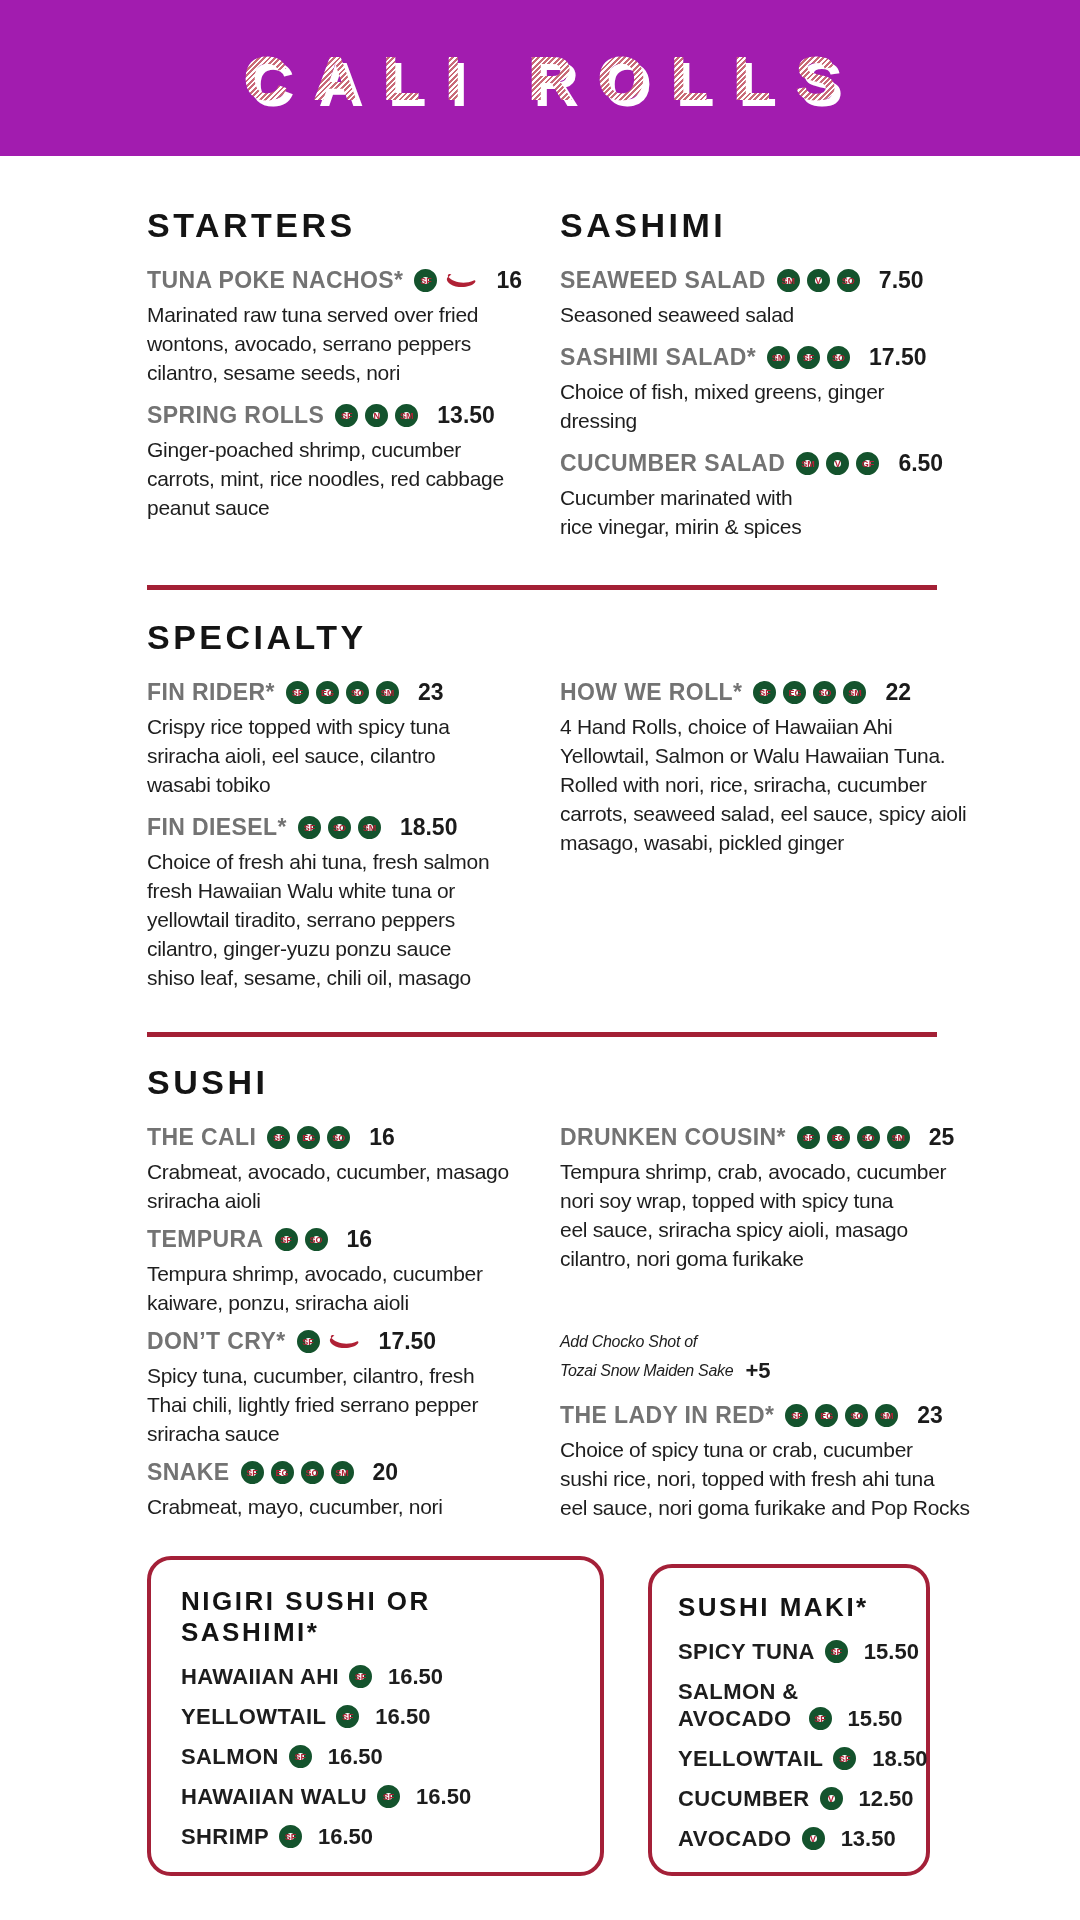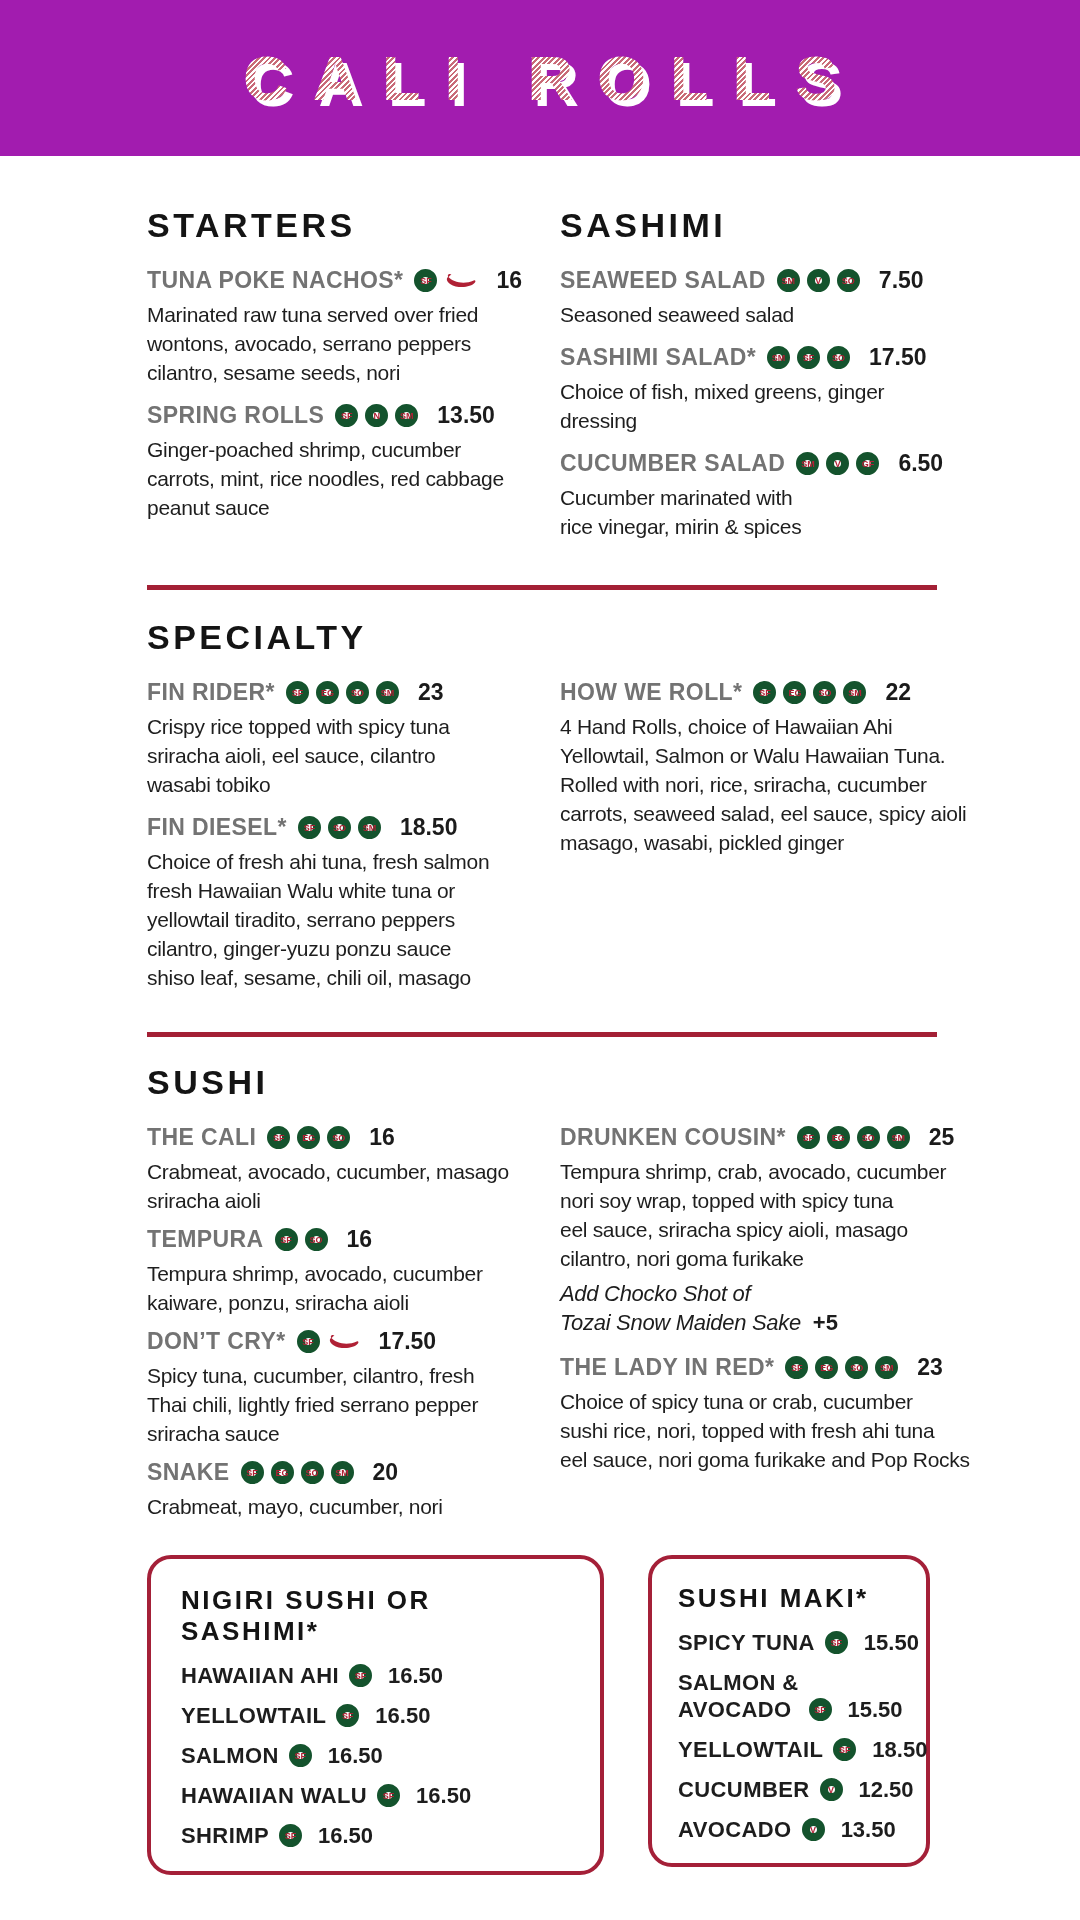--- a/index.html
+++ b/index.html
@@ -42,29 +42,29 @@
     color:#B02135; font-size:9px; font-weight:700;
     display:inline-flex; align-items:center; justify-content:center; flex:none;
   }
   .chili { width:33px; height:17px; flex:none; }
   .price { font-size:23px; font-weight:700; color:#1b1b1b; margin-left:8px; white-space:nowrap; }
   .desc {
     font-size:21px; line-height:29px; letter-spacing:-0.3px;
     color:#1e1e1e; white-space:pre; margin-top:5px;
   }
   .sake-note { display:flex; align-items:flex-end; gap:12px; margin:6px 0 16px; }
-  .sake-note .note-text { font-style:italic; font-size:22px; line-height:29px; letter-spacing:-0.3px; white-space:pre; }
+  .sake-note .note-text { font-style:italic; font-size:16px; line-height:29px; letter-spacing:-0.3px; white-space:pre;margin-top:48px; }
   .sake-note .note-price { font-size:22px; font-weight:700; line-height:29px; }
 
   .divider { height:5px; background:#A32035; width:790px; }
   .divider.d1 { margin:30px 0 30px; }
   .divider.d2 { margin:26px 0 28px; }
 
   
-  .boxes { display:flex; align-items:flex-start; gap:44px; margin-top:24px; }
+  .boxes { display:flex; align-items:flex-end; gap:44px; margin-top:24px; }
   .box { border:4px solid #A42038; border-radius:24px; background:#fff; }
   .box1 { width:457px; padding:26px 28px 22px 30px; }
   .box2 { width:282px; padding:24px 12px 20px 26px; }
   .box-heading { font-size:26px; font-weight:700; letter-spacing:2.5px; color:#141414; margin-bottom:15px; }
   .box-row { display:flex; align-items:flex-end; gap:10px; margin-bottom:13px; }
   .box-row:last-child { margin-bottom:0; }
   .box-name { font-size:22px; font-weight:700; letter-spacing:0.4px; line-height:27px; white-space:pre; }
   .box-row .badge { margin-bottom:2px; }
   .box-price { font-size:22px; font-weight:700; margin-left:6px; white-space:nowrap; }
 </style>

